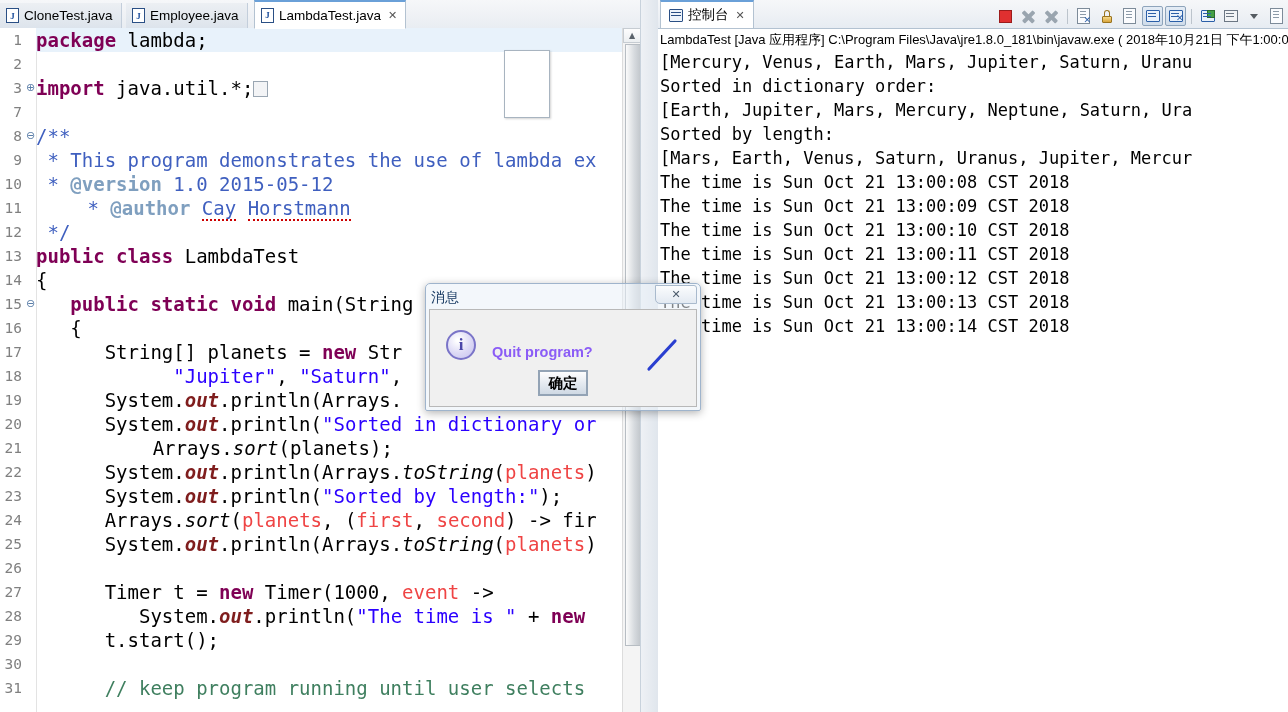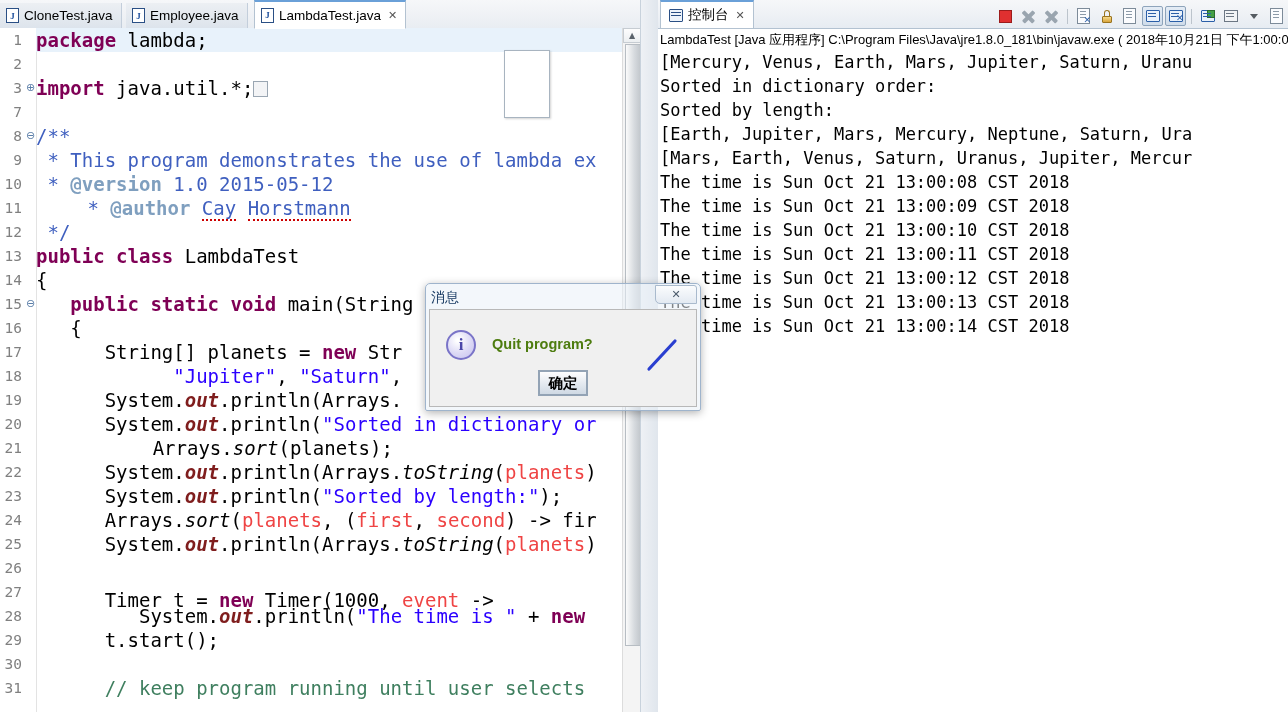--- a/index.html
+++ b/index.html
@@ -302,22 +302,22 @@
     position: absolute; left: 16px; top: 20px; width: 30px; height: 30px;
     border-radius: 50%;
     background: radial-gradient(circle at 38% 32%, #ffffff 5%, #dcd9f5 55%, #c6c2ee 100%);
     border: 2px solid #7a74c8;
     box-sizing: border-box;
     display: flex; align-items: center; justify-content: center;
     color: #4b46a8; font-size: 17px; font-weight: bold;
     font-family: "Liberation Serif", serif;
   }
   #dlg-msg {
-    position: absolute; left: 62px; top: 26px;
-    font-size: 14.5px; color: #4d7c0f; font-weight: bold;
+    position: absolute; left: 62px; top: 34px;
+    font-size: 14.5px; color: #8b5cf6; font-weight: bold;
     white-space: nowrap;
   }
   #dlg-ok {
     position: absolute; left: 108px; top: 60px; width: 50px; height: 26px;
     background: linear-gradient(#fdfdfe,#cfd9e4);
     border: 2px solid #93a3b5;
     box-sizing: border-box;
     display: flex; align-items: center; justify-content: center;
     font-size: 14.5px; color: #000; font-weight: bold;
     font-family: "DejaVu Sans", sans-serif;
@@ -404,21 +404,21 @@
       <div class="cl" style="top:288px;">   {</div>
       <div class="cl" style="top:312px;">      String[] planets = <span class="kw">new</span> Str</div>
       <div class="cl" style="top:336px;">            <span class="str">"Jupiter"</span>, <span class="str">"Saturn"</span>,</div>
       <div class="cl" style="top:360px;">      System.<span class="fld">out</span>.println(Arrays.</div>
       <div class="cl" style="top:384px;">      System.<span class="fld">out</span>.println(<span class="str">"Sorted in dictionary or</span></div>
       <div class="cl" style="top:408px;padding-left:48px;">      Arrays.<span class="mth">sort</span>(planets);</div>
       <div class="cl" style="top:432px;">      System.<span class="fld">out</span>.println(Arrays.<span class="mth">toString</span>(<span class="par">planets</span>)</div>
       <div class="cl" style="top:456px;">      System.<span class="fld">out</span>.println(<span class="str">"Sorted by length:"</span>);</div>
       <div class="cl" style="top:480px;">      Arrays.<span class="mth">sort</span>(<span class="par">planets</span>, (<span class="par">first</span>, <span class="par">second</span>) -&gt; fir</div>
       <div class="cl" style="top:504px;">      System.<span class="fld">out</span>.println(Arrays.<span class="mth">toString</span>(<span class="par">planets</span>)</div>
-      <div class="cl" style="top:552px;margin-top:8px;">      Timer t = <span class="kw">new</span> Timer(1000, <span class="par">event</span> -&gt;</div>
+      <div class="cl" style="top:552px;">      Timer t = <span class="kw">new</span> Timer(1000, <span class="par">event</span> -&gt;</div>
       <div class="cl" style="top:576px;">         System.<span class="fld">out</span>.println(<span class="str">"The time is "</span> + <span class="kw">new</span></div>
       <div class="cl" style="top:600px;">      t.start();</div>
       <div class="cl" style="top:648px;">      <span class="cmt">// keep program running until user selects</span></div>
 
       <div class="hintbox"></div>
     </div>
 
     <div id="ed-scroll">
       <div id="ed-scroll-up">▲</div>
       <div id="ed-thumb"></div>
@@ -481,22 +481,22 @@
             <span class="ic-doc"></span>
           </div>
       </div>
     </div>
 
     <div id="console-header">LambdaTest [Java 应用程序] C:\Program Files\Java\jre1.8.0_181\bin\javaw.exe ( 2018年10月21日 下午1:00:07 )</div>
 
     <div id="console-body">
       <div class="ol">[Mercury, Venus, Earth, Mars, Jupiter, Saturn, Uranu</div>
       <div class="ol">Sorted in dictionary order:</div>
+      <div class="ol">[Earth, Jupiter, Mars, Mercury, Neptune, Saturn, Ura</div>
       <div class="ol">Sorted by length:</div>
-      <div class="ol">[Earth, Jupiter, Mars, Mercury, Neptune, Saturn, Ura</div>
       <div class="ol">[Mars, Earth, Venus, Saturn, Uranus, Jupiter, Mercur</div>
       <div class="ol">The time is Sun Oct 21 13:00:08 CST 2018</div>
       <div class="ol">The time is Sun Oct 21 13:00:09 CST 2018</div>
       <div class="ol">The time is Sun Oct 21 13:00:10 CST 2018</div>
       <div class="ol">The time is Sun Oct 21 13:00:11 CST 2018</div>
       <div class="ol">The time is Sun Oct 21 13:00:12 CST 2018</div>
       <div class="ol">The time is Sun Oct 21 13:00:13 CST 2018</div>
       <div class="ol">The time is Sun Oct 21 13:00:14 CST 2018</div>
     </div>
   </div>

